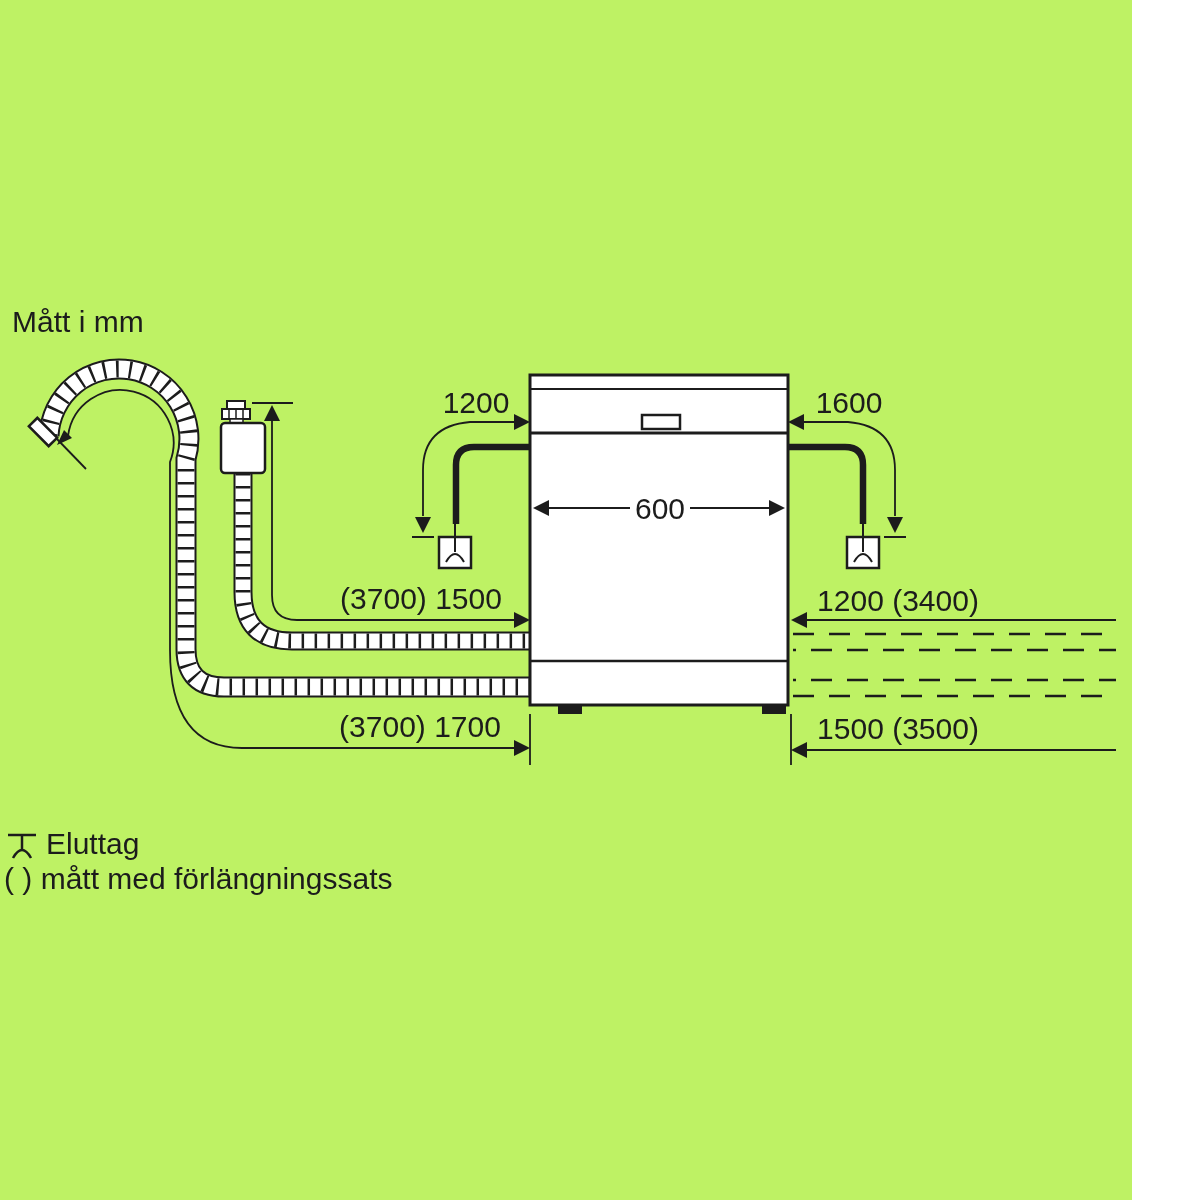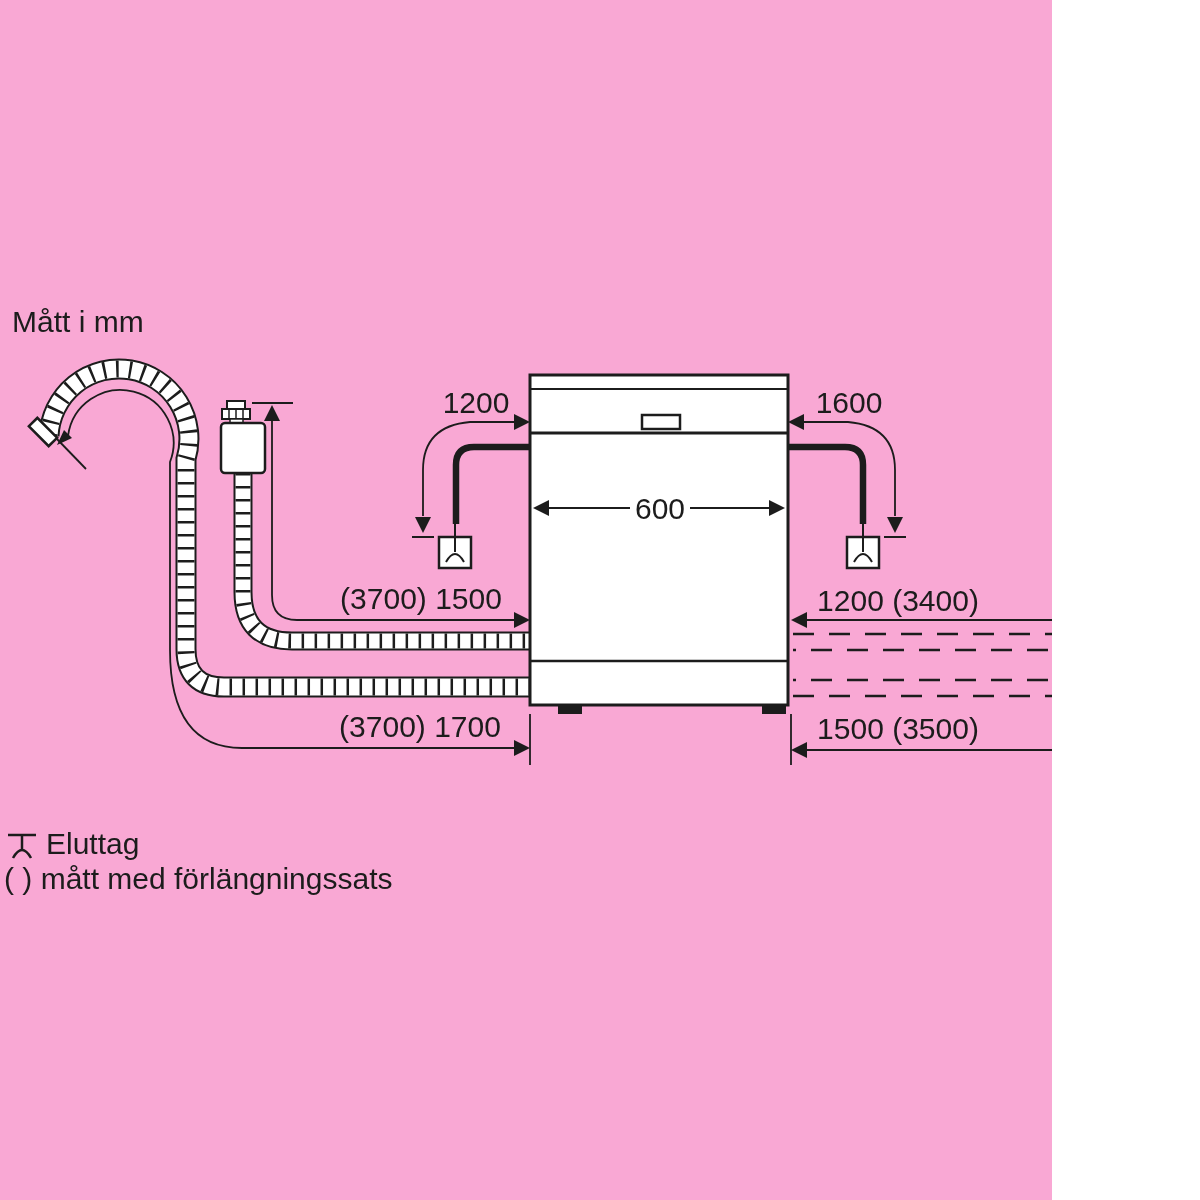--- a/index.html
+++ b/index.html
@@ -5,23 +5,23 @@
   html, body {
     margin: 0;
     padding: 0;
     background: #ffffff;
     width: 1200px;
     height: 1200px;
     font-family: "Liberation Sans", sans-serif;
   }
   .stage {
     position: relative;
-    width: 1052px;
+    width: 1132px;
     height: 1200px;
-    background: #f9a8d4;
+    background: #bef264;
     overflow: hidden;
   }
   svg { display: block; }
   text {
     font-family: "Liberation Sans", sans-serif;
     fill: #1c1c1c;
   }
   .lbl { font-size: 30px; }
   .ttl { font-size: 30px; }
 </style>

